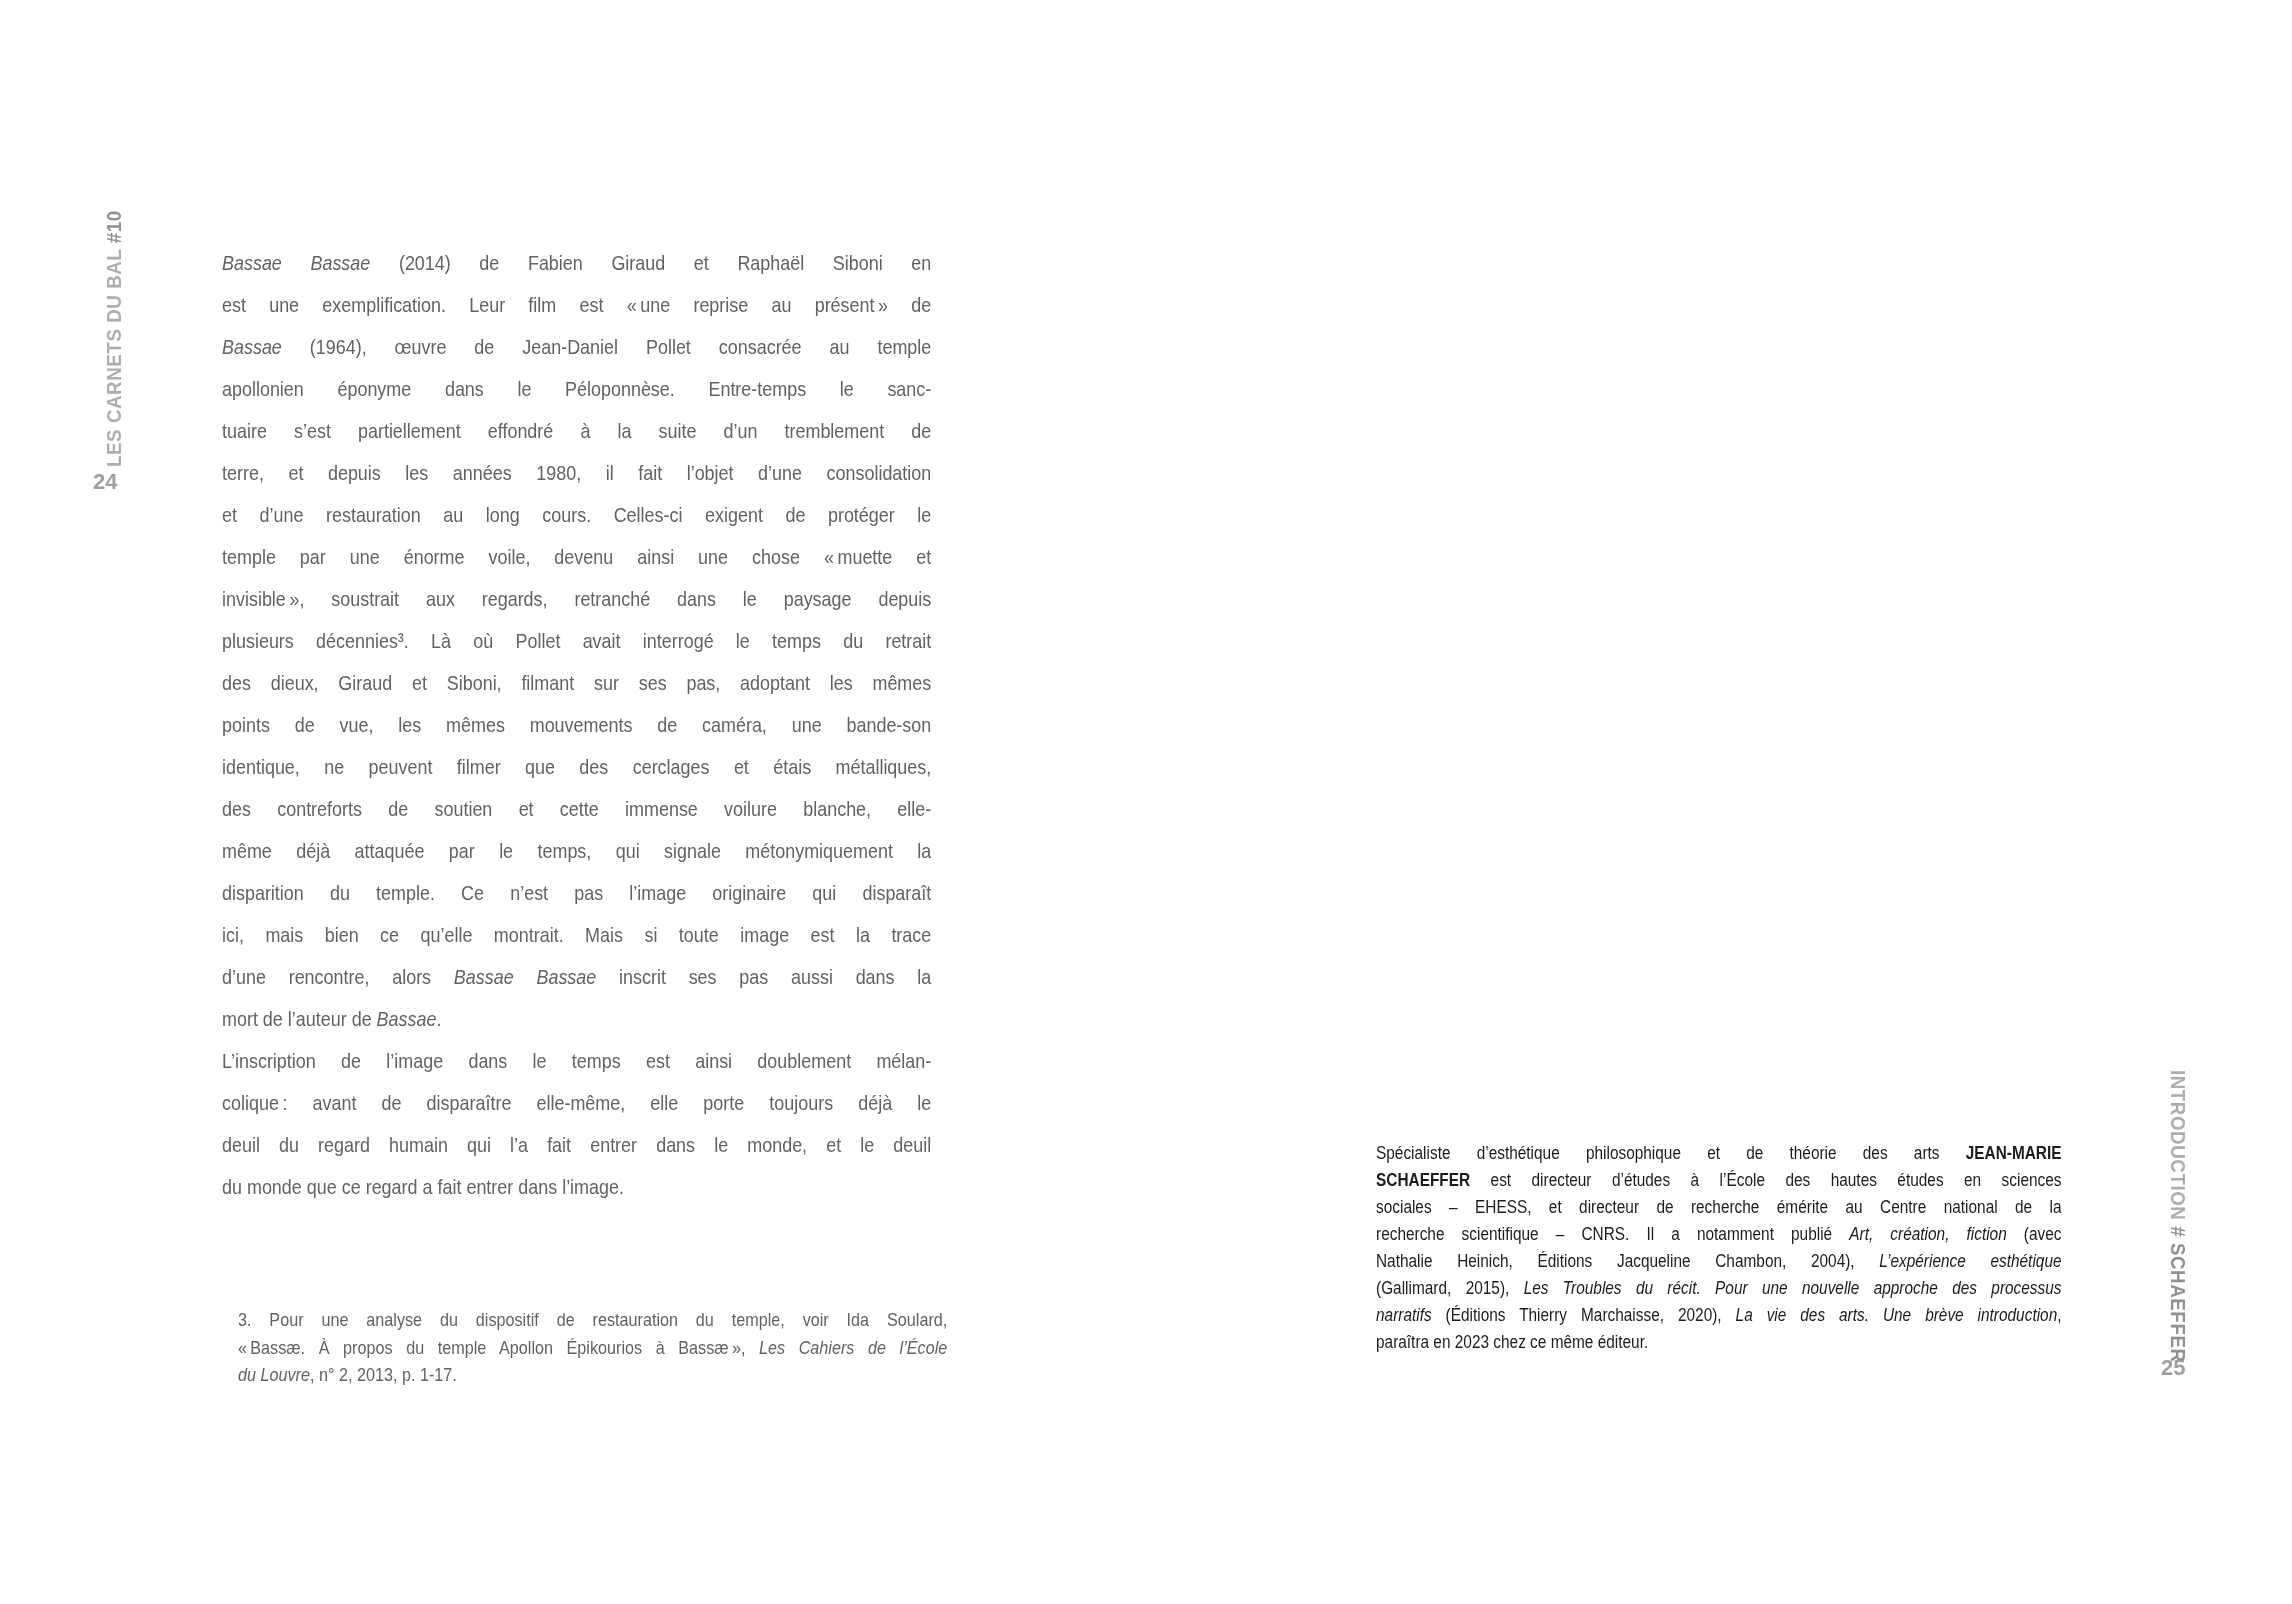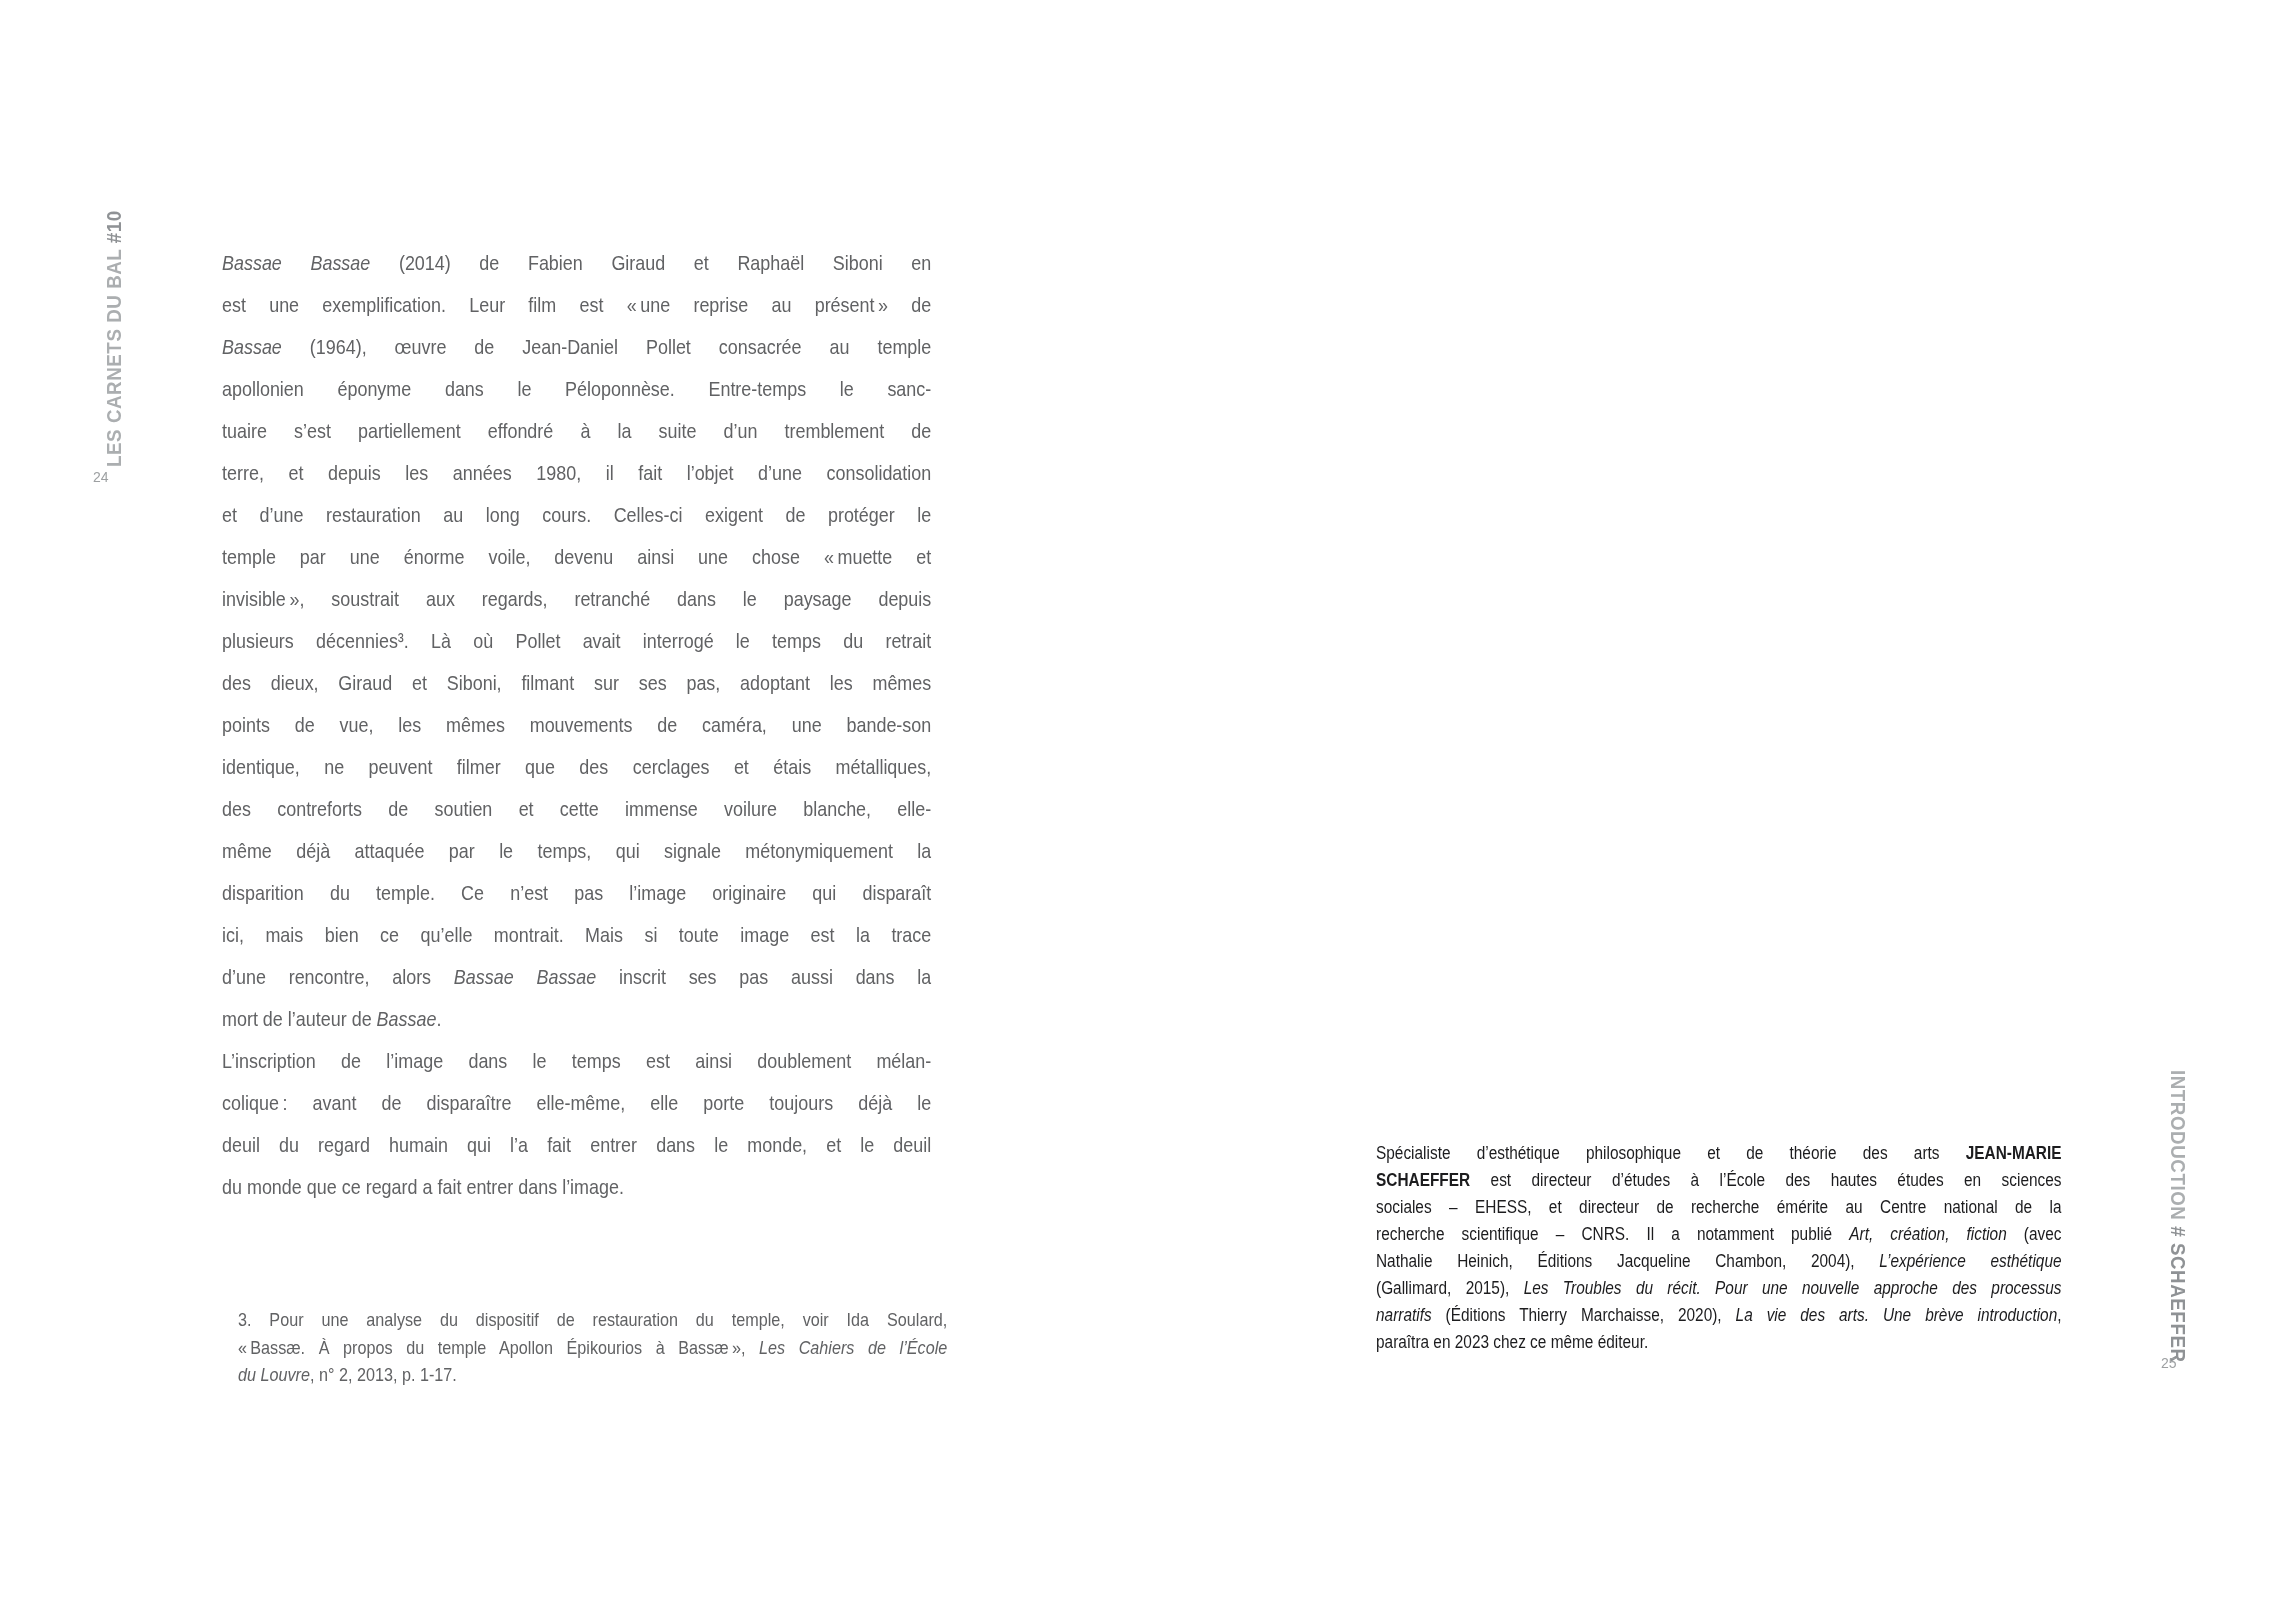--- a/index.html
+++ b/index.html
@@ -34,22 +34,23 @@
   .vright{
     left:2189px;top:1070px;
     transform:rotate(90deg) scaleX(0.92);
     transform-origin:0 0;
   }
   .m-light{color:var(--margin-light);}
   .m-dark{color:var(--margin-dark);}
   
   .pnum{
     position:absolute;
-    font-size:14px;
+    font-size:22px;
     color:var(--page-number);
+    font-weight:bold;
   }
   .pnum-left{left:93px;top:469px;}
   .pnum-right{left:2161px;top:1355px;}
   
   .colwrap{position:absolute;}
   .scaler{
     transform:scaleX(0.88);
     transform-origin:0 0;
   }
   .body-col{left:222px;top:242px;}

